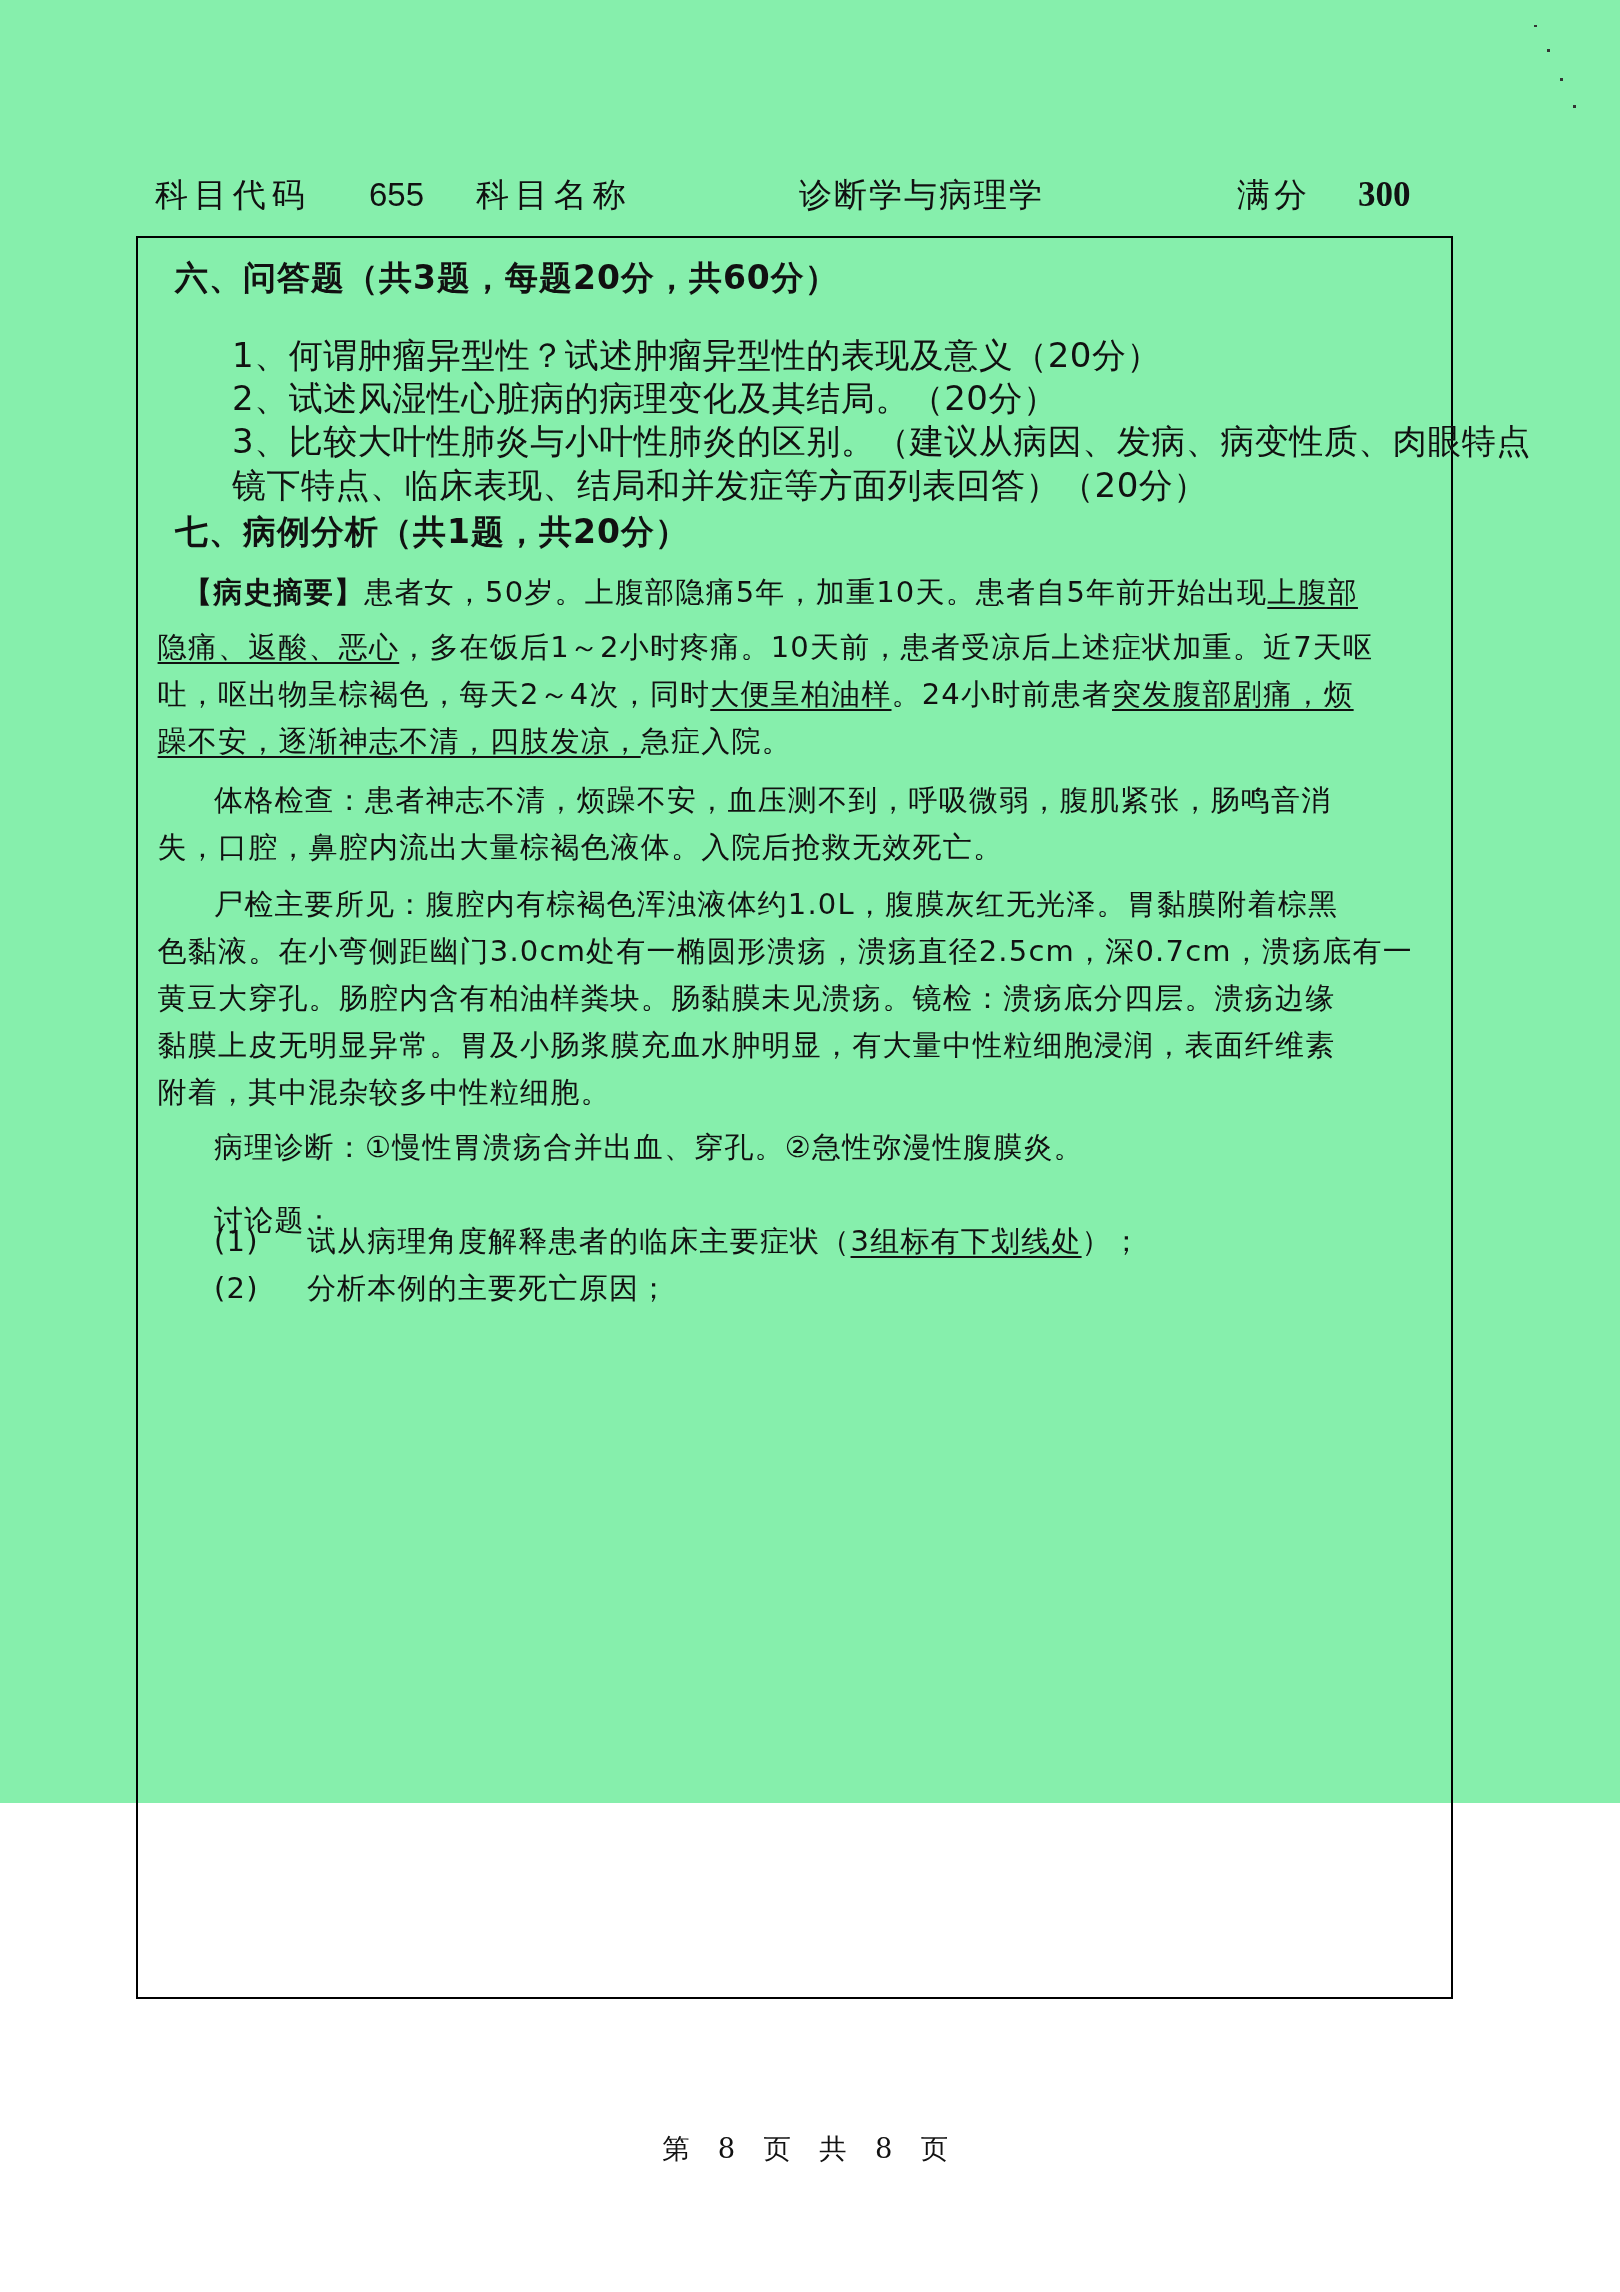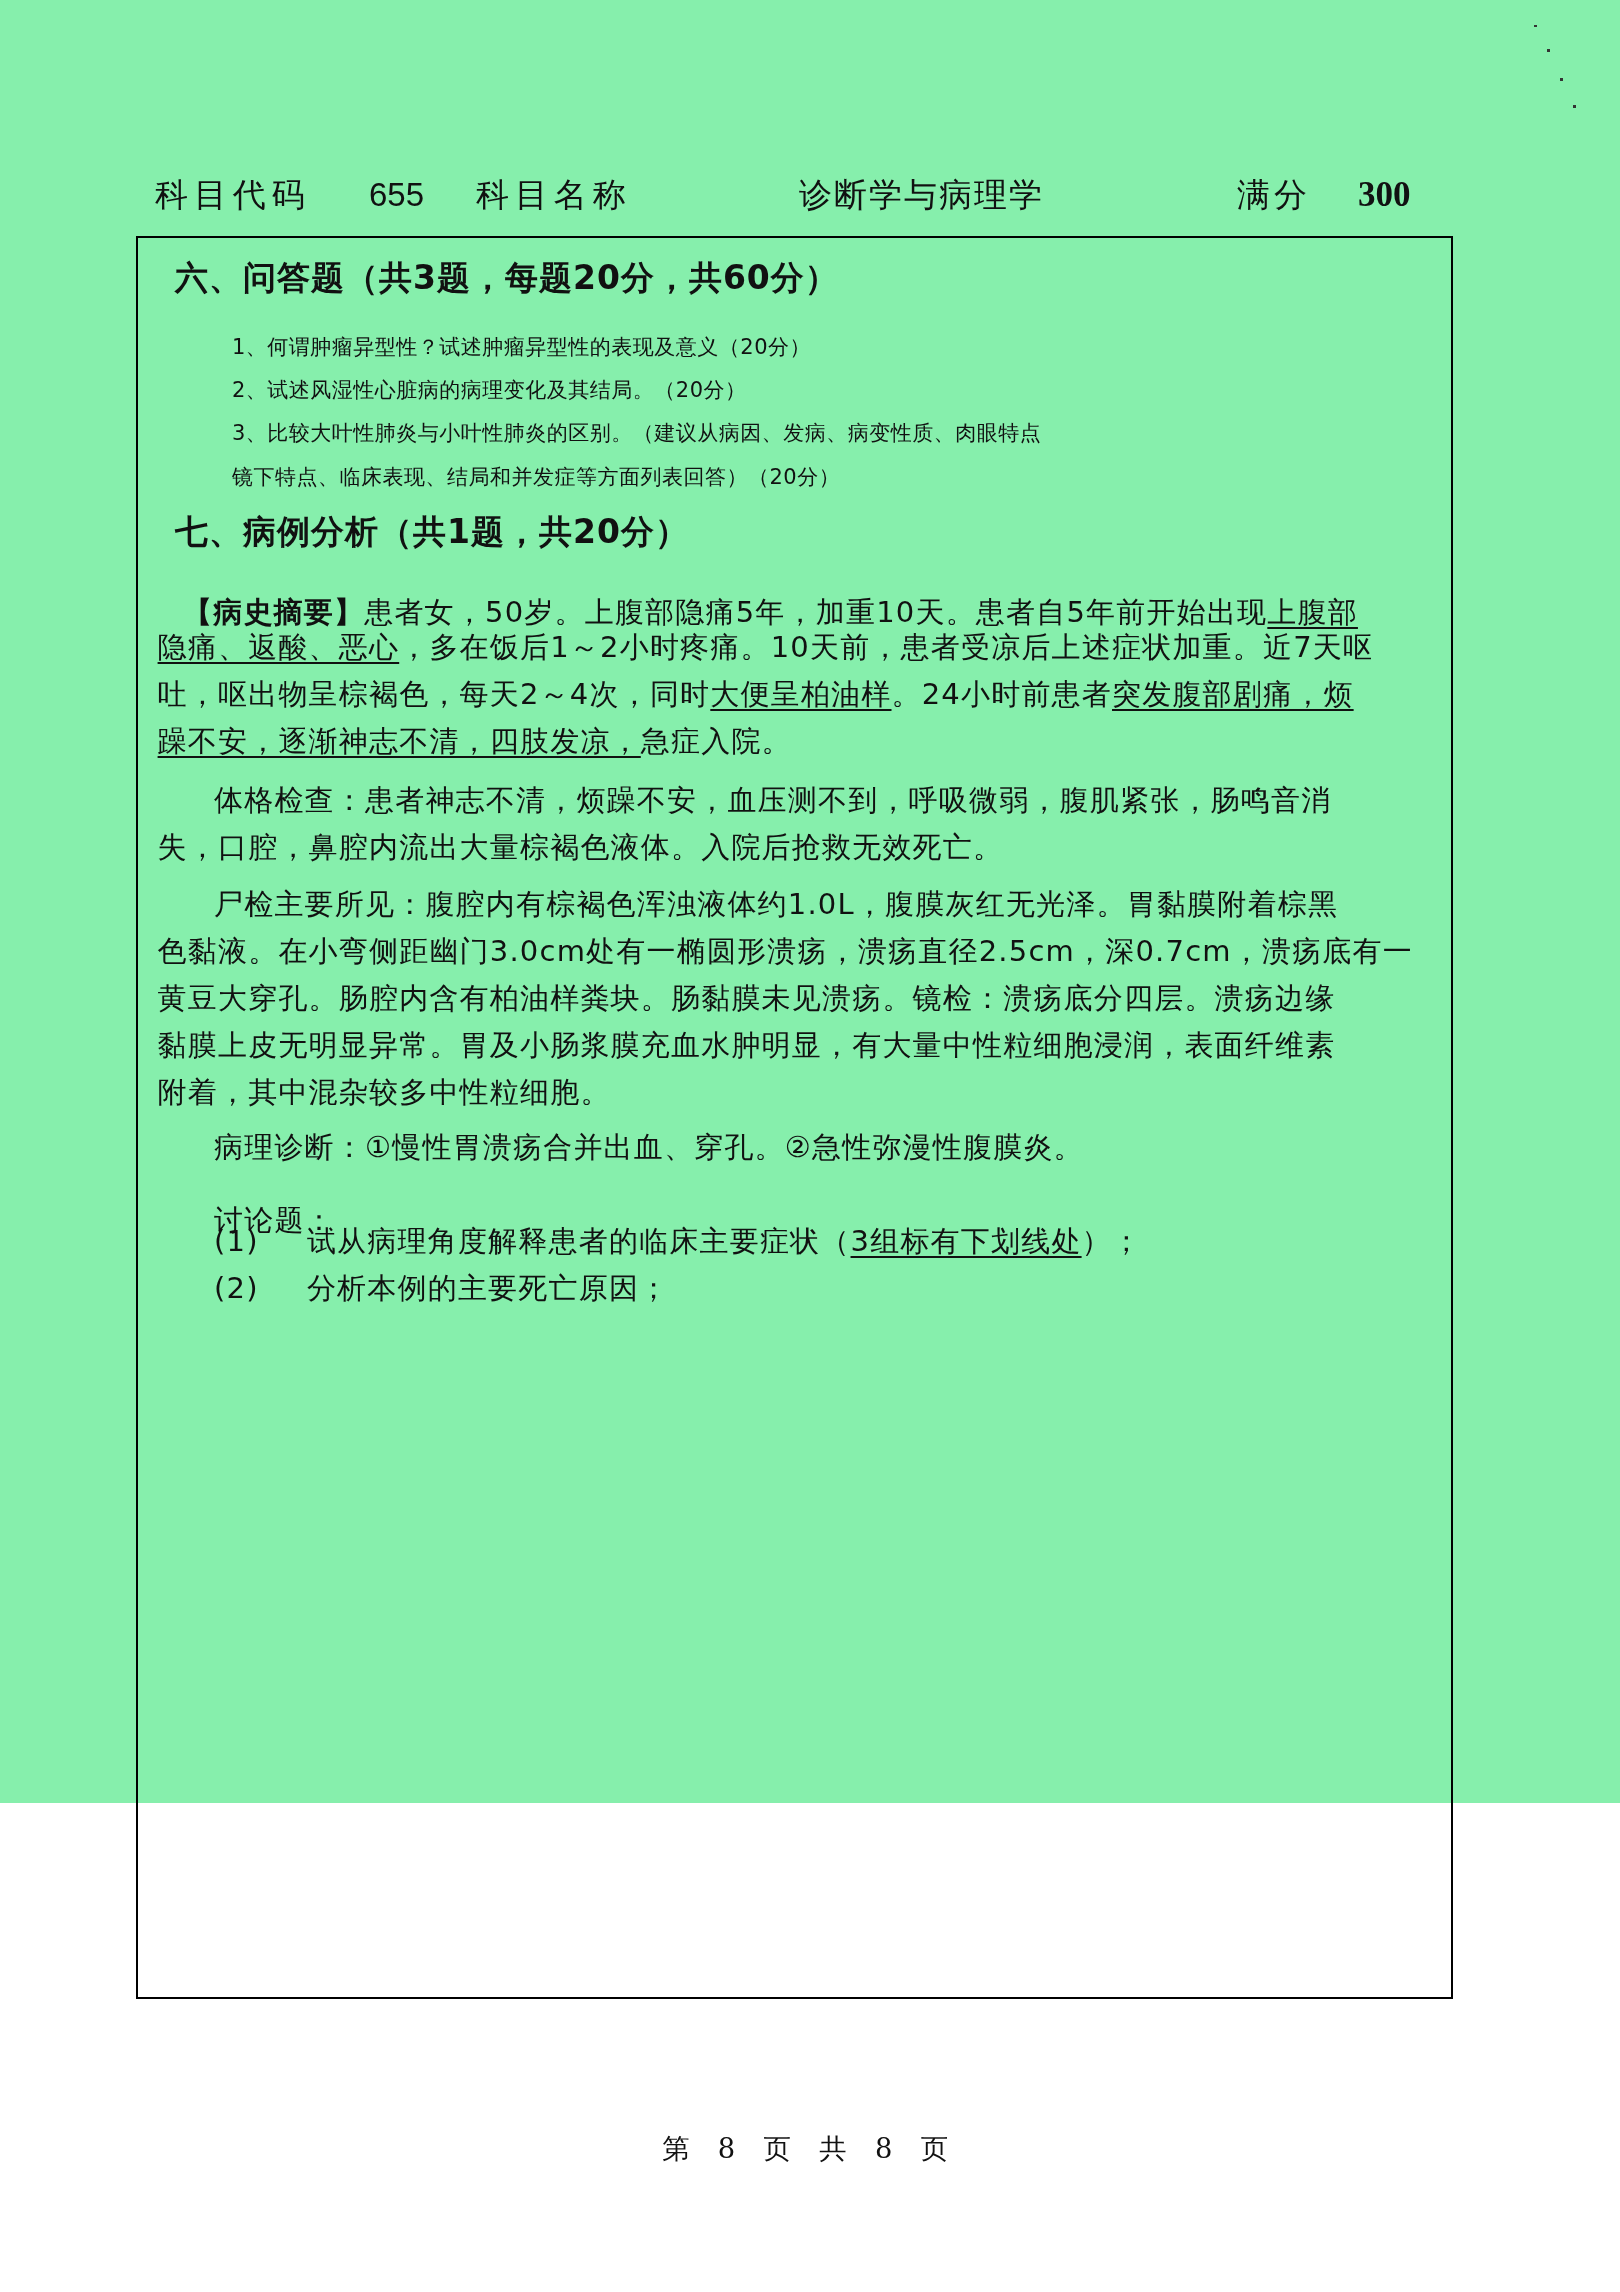--- a/index.html
+++ b/index.html
@@ -64,22 +64,23 @@
       white-space: nowrap;
       font-size: 29px;
       line-height: 39px;
     }
     .section-title {
       font-size: 33px;
       font-weight: bold;
       letter-spacing: 1px;
     }
     .q-item {
-      font-size: 21px;
+      font-size: 34px;
       letter-spacing: 0.5px;
+      margin-top: 8px;
     }
     .para {
       font-size: 29px;
       letter-spacing: 1.2px;
     }
     .u {
       text-decoration: underline;
       text-underline-offset: 4.9px;
       text-decoration-thickness: 2px;
     }
@@ -122,21 +123,21 @@
 
     <div class="line section-title" style="left:37px; top:19.6px;">六、问答题（共3题，每题20分，共60分）</div>
 
     <div class="line q-item" style="left:94px; top:90px;">1、何谓肿瘤异型性？试述肿瘤异型性的表现及意义（20分）</div>
     <div class="line q-item" style="left:94px; top:133px;">2、试述风湿性心脏病的病理变化及其结局。（20分）</div>
     <div class="line q-item" style="left:94px; top:176px;">3、比较大叶性肺炎与小叶性肺炎的区别。（建议从病因、发病、病变性质、肉眼特点</div>
     <div class="line q-item" style="left:94px; top:220px;">镜下特点、临床表现、结局和并发症等方面列表回答）（20分）</div>
 
     <div class="line section-title" style="left:37px; top:274px;">七、病例分析（共1题，共20分）</div>
 
-    <div class="line para" style="left:45px; top:355px;">
+    <div class="line para" style="left:45px; top:335px;">
       <span class="bold">【病史摘要】</span><span>患者女，50岁。上腹部隐痛5年，加重10天。患者自5年前开始出现</span><span class="u">上腹部</span>
     </div>
     <div class="line para" style="left:19.6px; top:390px;">
       <span class="u">隐痛、返酸、恶心</span><span>，多在饭后1～2小时疼痛。10天前，患者受凉后上述症状加重。近7天呕</span>
     </div>
     <div class="line para" style="left:19.6px; top:437px;">
       <span>吐，呕出物呈棕褐色，每天2～4次，同时</span><span class="u">大便呈柏油样</span><span>。24小时前患者</span><span class="u">突发腹部剧痛，烦</span>
     </div>
     <div class="line para" style="left:76px; top:543px;">体格检查：患者神志不清，烦躁不安，血压测不到，呼吸微弱，腹肌紧张，肠鸣音消</div>
 

